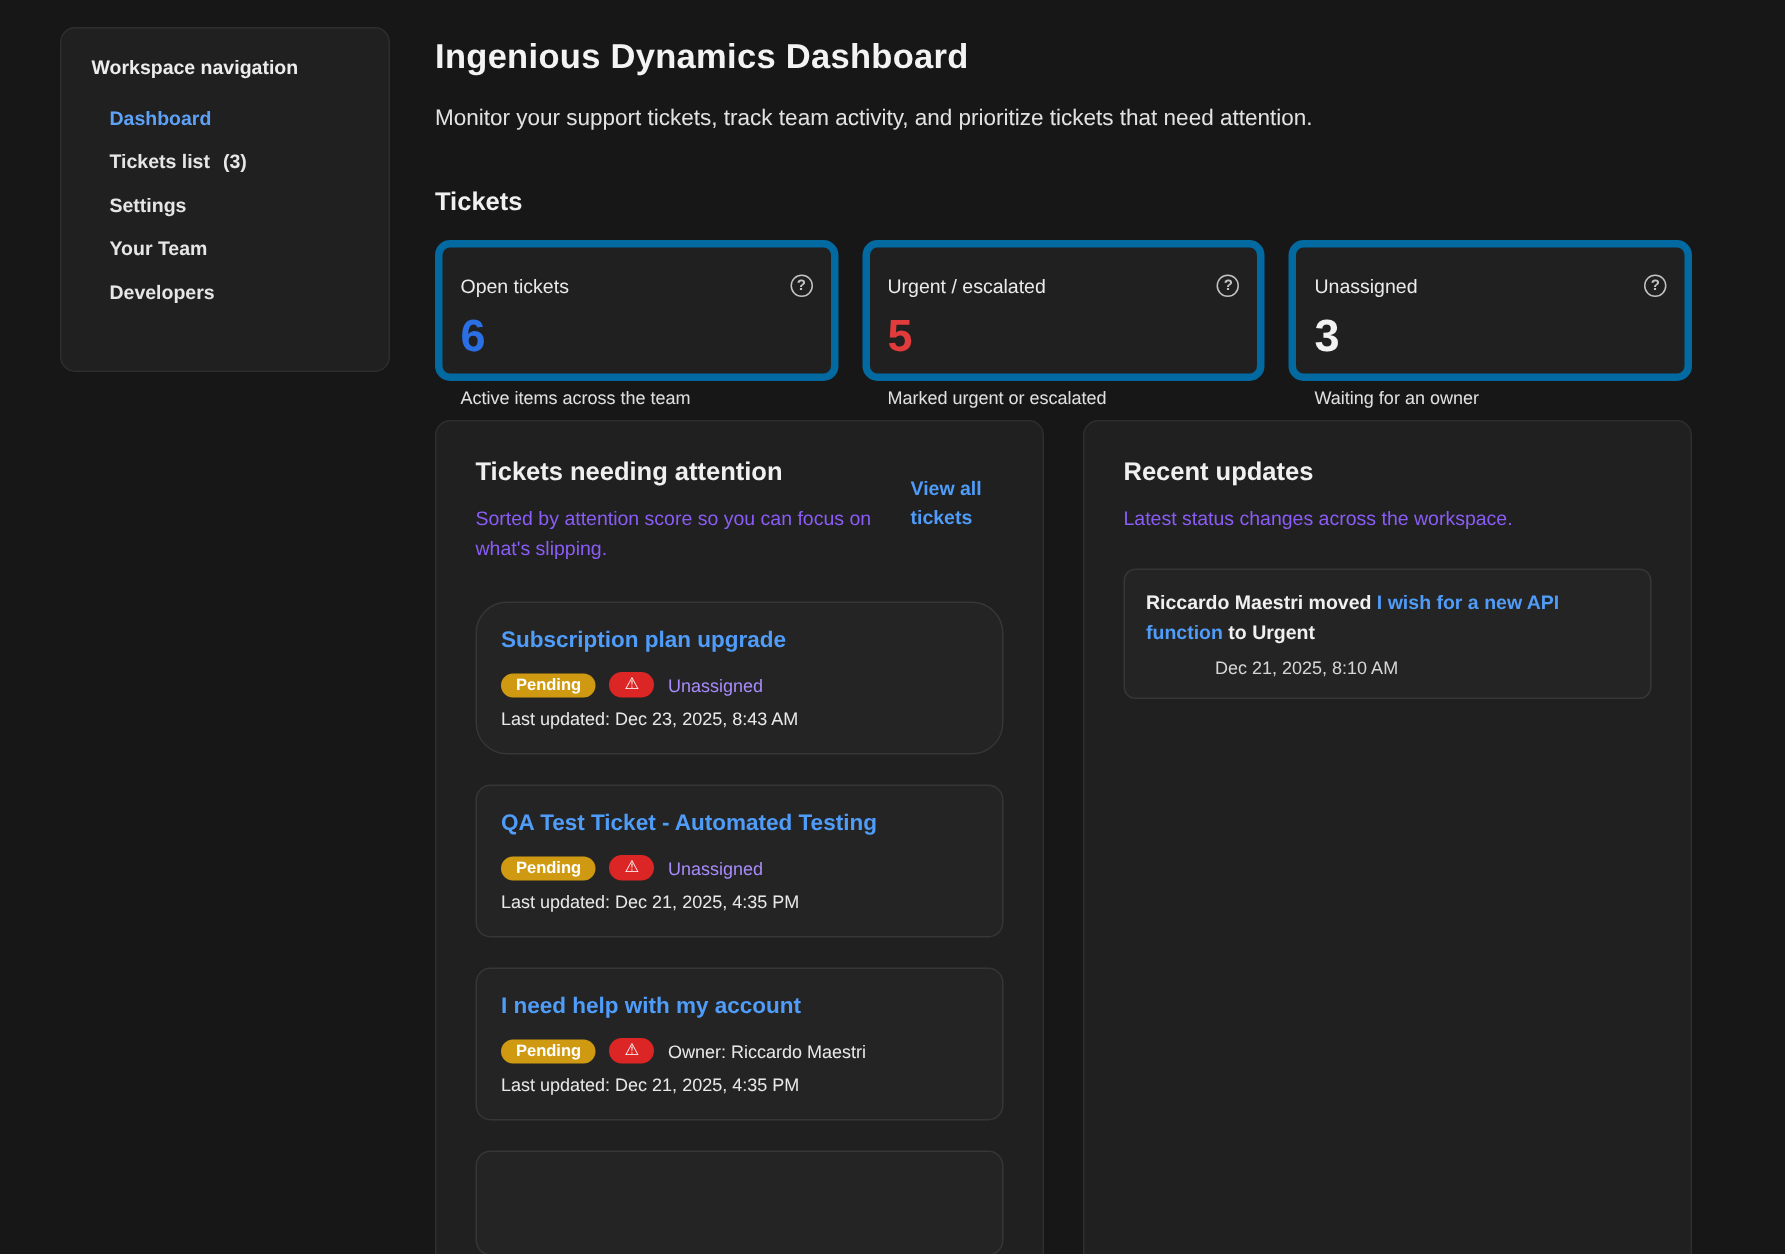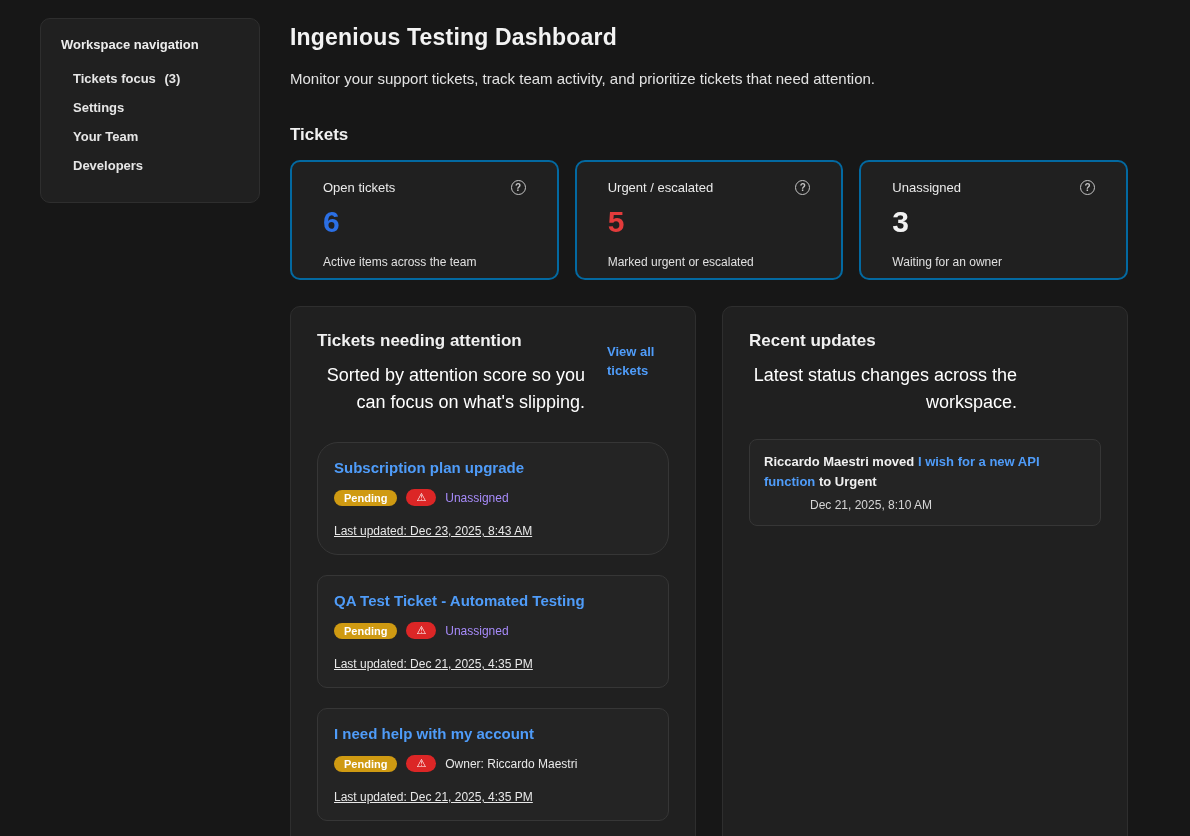--- a/index.html
+++ b/index.html
@@ -13,42 +13,42 @@
   }
   .layout { display: flex; align-items: flex-start; padding: 18px 62px 0 40px; }
 
   
   .sidebar {
     width: 220px;
     flex: 0 0 220px;
     background: #202020;
     border: 1px solid #2e2e2e;
     border-radius: 10px;
-    padding: 18px 18px 22px 20px;
+    padding: 18px 18px 38px 20px;
   }
   .sidebar-title { font-size: 13px; font-weight: bold; color: #ededed; margin-bottom: 12px; }
   .nav-item {
     font-size: 13px; font-weight: bold; color: #e6e6e6;
     padding: 7px 0 7px 12px; cursor: pointer; border-radius: 6px;
   }
   .nav-item.active { color: #5ea2f8; }
   .nav-count { font-weight: bold; color: #e6e6e6; margin-left: 5px; }
 
   
   .main { flex: 1; margin-left: 30px; min-width: 0; }
   .page-title { font-size: 23px; font-weight: bold; color: #f3f3f3; margin-top: 6px; letter-spacing: 0.2px; }
   .page-subtitle { font-size: 15px; color: #e2e2e2; margin-top: 19px; }
   .section-heading { font-size: 17px; font-weight: bold; color: #f0f0f0; margin-top: 38px; }
 
   
   .stats { display: flex; gap: 16px; margin-top: 15px; }
   .stat-card {
-    flex: 1; height: 120px;
-    background: #202020; border: 2px solid #0369a1; border-radius: 10px;
-    padding: 18px 31px;
+    flex: 1; height: 94px;
+    background: #202020; border: 5px solid #0369a1; border-radius: 10px;
+    padding: 18px 12px;
   }
   .stat-head { display: flex; justify-content: space-between; align-items: center; }
   .stat-label { font-size: 13px; color: #eaeaea; }
   .help-icon {
     width: 15px; height: 15px; border: 1.5px solid #c4c4c4; border-radius: 50%;
     color: #c4c4c4; font-size: 10px; font-weight: bold;
     display: flex; align-items: center; justify-content: center; cursor: pointer;
   }
   .stat-value { font-size: 30px; font-weight: bold; margin-top: 10px; color: #f2f2f2; }
   .stat-value.blue { color: #2b6fe4; }
@@ -57,21 +57,21 @@
 
   
   .columns { display: flex; gap: 26px; margin-top: 26px; align-items: stretch; }
   .panel {
     flex: 1; min-height: 640px;
     background: #202020; border: 1px solid #2e2e2e; border-radius: 10px;
     padding: 24px 26px;
   }
   .panel-header { display: flex; justify-content: space-between; }
   .panel-title { font-size: 17px; font-weight: bold; color: #f0f0f0; }
-  .panel-sub { font-size: 18px; color: #ffffff; margin-top: 11px; line-height: 1.5; max-width: 268px; text-align: right; }
+  .panel-sub { font-size: 13px; color: #8b5cf6; margin-top: 11px; line-height: 1.5; max-width: 268px; }
   .view-all { width: 62px; font-size: 13px; font-weight: bold; color: #4f9cf9; line-height: 1.45; margin-top: 12px; cursor: pointer; }
 
   
   .ticket-card {
     background: #242424; border: 1px solid #363636; border-radius: 10px;
     padding: 16px; margin-top: 20px;
   }
   .ticket-card.first { margin-top: 26px; border-radius: 21px; }
   .ticket-card.partial { height: 70px; }
   .ticket-title { color: #4f9cf9; font-size: 15px; font-weight: bold; cursor: pointer; }
@@ -79,55 +79,58 @@
   .badge-pending {
     background: #cf9a12; color: #fff; font-size: 11px; font-weight: bold;
     padding: 2px 10px; border-radius: 10px;
   }
   .badge-warning {
     background: #dc2626; color: #fff; font-size: 11px;
     padding: 1px 10px 2px; border-radius: 9px; line-height: 14px;
   }
   .ticket-owner { font-size: 12px; color: #e8e8e8; }
   .ticket-owner.unassigned { color: #a78bfa; }
-  .ticket-updated { font-size: 12px; color: #e8e8e8; margin-top: 18px; text-decoration: underline; }
+  .ticket-updated { font-size: 12px; color: #e8e8e8; margin-top: 7px; }
 
   
   .update-card {
     background: #242424; border: 1px solid #363636; border-radius: 8px;
     padding: 12px 14px 13px; margin-top: 23px;
   }
   .update-text { font-size: 13px; font-weight: bold; color: #f0f0f0; line-height: 1.55; }
   .update-link { color: #4f9cf9; cursor: pointer; }
   .update-time { font-size: 12px; color: #d6d6d6; margin-top: 6px; font-weight: normal; margin-left: 46px; }
 </style>
 </head>
 <body>
 
 <div class="layout">
 
   <nav class="sidebar">
     <div class="sidebar-title">Workspace navigation</div>
-    <div class="nav-item">
-      <span>Tickets focus</span>
+    <div class="nav-item active">
+      <span>Dashboard</span>
+    </div>
+    <div class="nav-item">
+      <span>Tickets list</span>
       <span class="nav-count">(3)</span>
     </div>
     <div class="nav-item">
       <span>Settings</span>
     </div>
     <div class="nav-item">
       <span>Your Team</span>
     </div>
     <div class="nav-item">
       <span>Developers</span>
     </div>
   </nav>
 
   <main class="main">
-    <h1 class="page-title">Ingenious Testing Dashboard</h1>
+    <h1 class="page-title">Ingenious Dynamics Dashboard</h1>
     <p class="page-subtitle">Monitor your support tickets, track team activity, and prioritize tickets that need attention.</p>
 
     <h2 class="section-heading">Tickets</h2>
 
     <div class="stats">
       <div class="stat-card">
         <div class="stat-head">
           <span class="stat-label">Open tickets</span>
           <span class="help-icon">?</span>
         </div>

